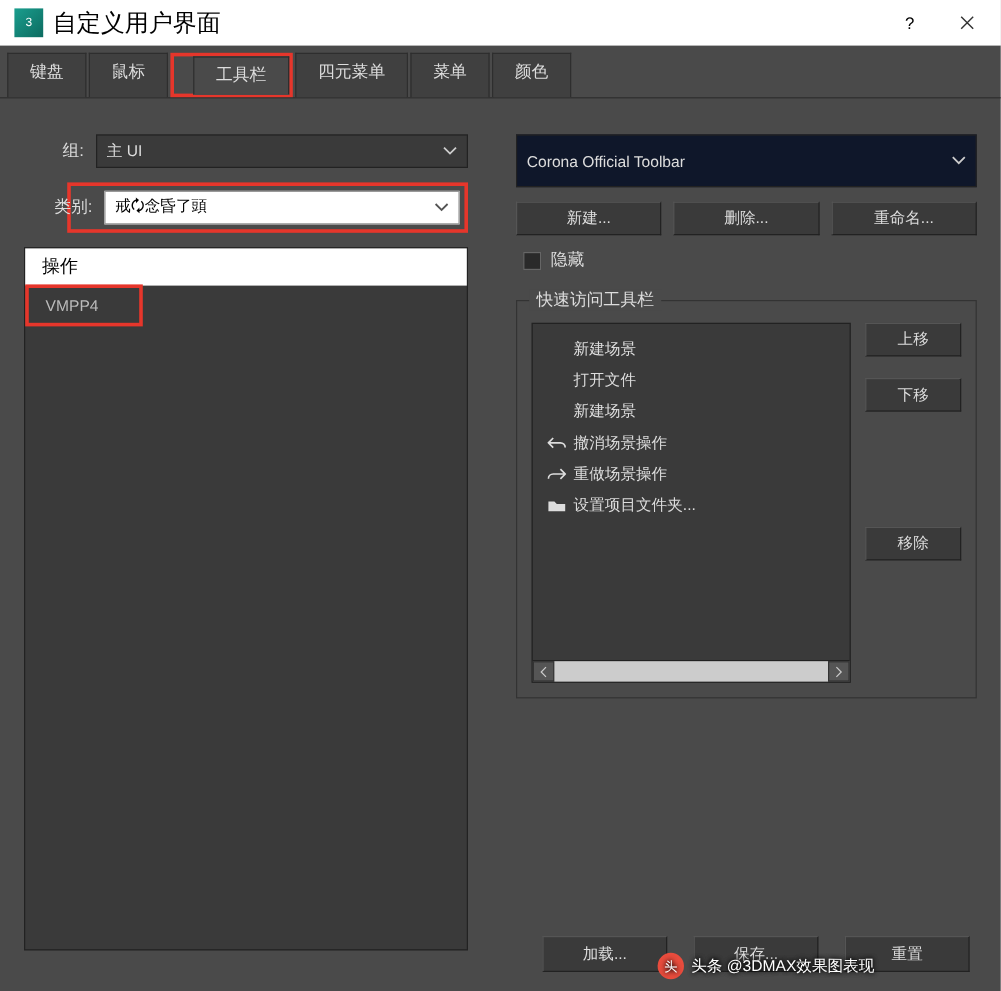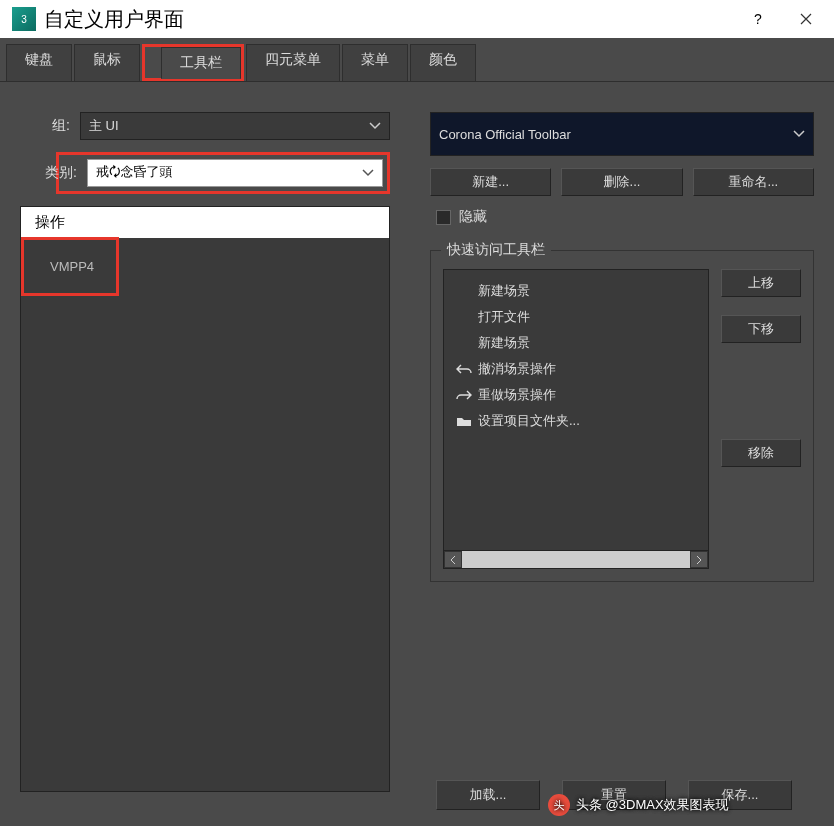--- a/index.html
+++ b/index.html
@@ -54,29 +54,29 @@
     .quick-item-icon { width: 16px; height: 14px; display: flex; align-items: center; justify-content: center; }
     .quick-spacer { width: 16px; }
     
     .scrollbar-h { height: 18px; background: #3a3a3a; border-top: 1px solid #222; display: flex; }
     .scroll-btn { width: 18px; background: #555; border: 1px solid #333; display: flex; align-items: center; justify-content: center; }
     .scroll-track { flex: 1; background: #ccc; }
     
     .side-btns { display: flex; flex-direction: column; gap: 18px; width: 80px; }
     .side-btn { height: 28px; background: #3a3a3a; border: 1px solid #222; color: #ddd; display: flex; align-items: center; justify-content: center; cursor: pointer; border-top-color: #555; border-left-color: #555; }
     
-    .bottom-row { position: absolute; bottom: 16px; right: 42px; display: flex; gap: 22px; justify-content: flex-end; }
+    .bottom-row { position: absolute; bottom: 16px; right: 26px; display: flex; gap: 22px; justify-content: flex-end; }
     .bottom-btn { height: 30px; width: 104px; background: #3a3a3a; border: 1px solid #222; color: #ddd; display: flex; align-items: center; justify-content: center; cursor: pointer; border-top-color: #555; border-left-color: #555; }
     
     .watermark { position: absolute; bottom: 10px; left: 548px; color: #fff; font-size: 15px; display: flex; align-items: center; gap: 6px; text-shadow: 0 0 4px #000, 0 0 4px #000; }
     .wm-logo { width: 22px; height: 22px; background: #e84c3d; border-radius: 50%; display: flex; align-items: center; justify-content: center; font-size: 11px; color: #fff; }
     
     .highlight-red { border: 3px solid #e6362b; position: relative; z-index: 5; padding-left: 16px; }
     .highlight-red.row-wrap { padding: 4px; margin-left: 36px; }
-    .highlight-red.item-wrap { display: inline-block; padding: 12px; margin-top: -1px; }
+    .highlight-red.item-wrap { display: inline-block; padding: 0; margin-top: -1px; }
   </style>
 </head>
 <body>
 
 <div class="titlebar">
   <div class="app-icon">3</div>
   <div class="title">自定义用户界面</div>
   <div class="win-btn">?</div>
   <div class="win-btn">
     <svg width="12" height="12" viewBox="0 0 12 12">
@@ -216,21 +216,21 @@
             <div style="height:60px"></div>
             <div class="side-btn">移除</div>
           </div>
         </div>
       </div>
     </div>
   </div>
 
   <div class="bottom-row">
     <div class="bottom-btn">加载...</div>
+    <div class="bottom-btn">保存...</div>
     <div class="bottom-btn">重置</div>
-    <div class="bottom-btn">保存...</div>
   </div>
 
   <div class="watermark">
     <div class="wm-logo">头</div>
     <span>头条 @3DMAX效果图表现</span>
   </div>
 </div>
 
 </body></html>

